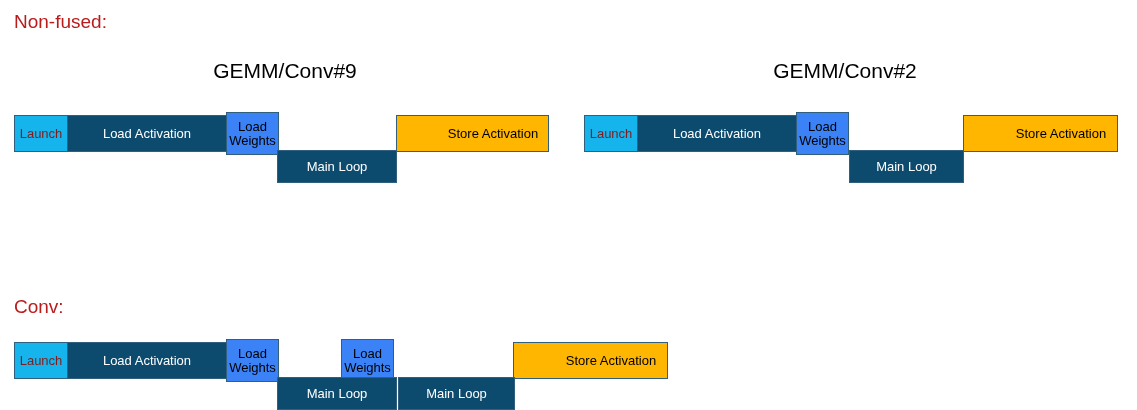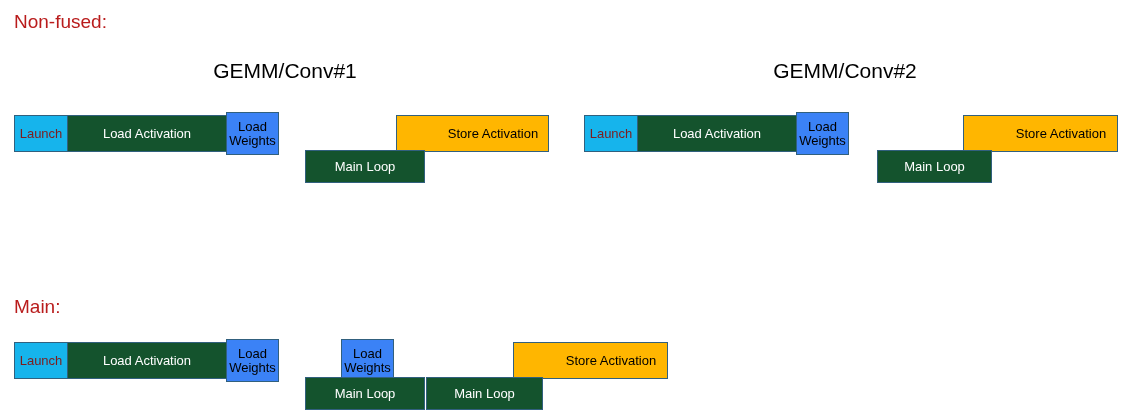--- a/index.html
+++ b/index.html
@@ -41,33 +41,33 @@
     align-items: center;
     justify-content: center;
     text-align: center;
     font-size: 13px;
     line-height: 1.05;
     white-space: pre-line;
     overflow: hidden;
   }
 
   .bar.launch   { background: #16b4ec; color: #7f1d1d; }
-  .bar.purple   { background: #14532d; color: #ffffff; }
+  .bar.purple   { background: #0c4a6e; color: #ffffff; }
   .bar.yellow   { background: #3b82f6; color: #000000; font-size: 13px; }
   .bar.orange   { background: #ffb600; color: #000000; padding-left: 41px; }
 
   .bar.launch   { font-size: 13px; }
-  .bar.mainloop { font-size: 13px; margin-left: 28px; }
+  .bar.mainloop { font-size: 13px; }
 </style>
 </head>
 <body>
 
 <div class="section-label" style="left:14px; top:12px;">Non-fused:</div>
 
-<div class="group-title" style="left:140px; top:60px; width:290px;">GEMM/Conv#1</div>
+<div class="group-title" style="left:140px; top:60px; width:290px;">GEMM/Conv#9</div>
 
 <div class="group-title" style="left:700px; top:60px; width:290px;">GEMM/Conv#2</div>
 
 <div class="bar launch" style="left:14px; top:115px; width:54px; height:37px;">Launch</div>
 
 <div class="bar purple" style="left:67px; top:115px; width:160px; height:37px;">Load Activation</div>
 
 <div class="bar yellow" style="left:226px; top:112px; width:53px; height:43px;">Load
 Weights</div>
 
@@ -79,21 +79,21 @@
 
 <div class="bar purple" style="left:637px; top:115px; width:160px; height:37px;">Load Activation</div>
 
 <div class="bar yellow" style="left:796px; top:112px; width:53px; height:43px;">Load
 Weights</div>
 
 <div class="bar orange" style="left:963px; top:115px; width:155px; height:37px;">Store Activation</div>
 
 <div class="bar purple mainloop" style="left:849px; top:150px; width:115px; height:33px;">Main Loop</div>
 
-<div class="section-label" style="left:14px; top:297px;">Main:</div>
+<div class="section-label" style="left:14px; top:297px;">Conv:</div>
 
 <div class="bar launch" style="left:14px; top:342px; width:54px; height:37px;">Launch</div>
 
 <div class="bar purple" style="left:67px; top:342px; width:160px; height:37px;">Load Activation</div>
 
 <div class="bar yellow" style="left:226px; top:339px; width:53px; height:43px;">Load
 Weights</div>
 
 <div class="bar yellow" style="left:341px; top:339px; width:53px; height:43px;">Load
 Weights</div>

